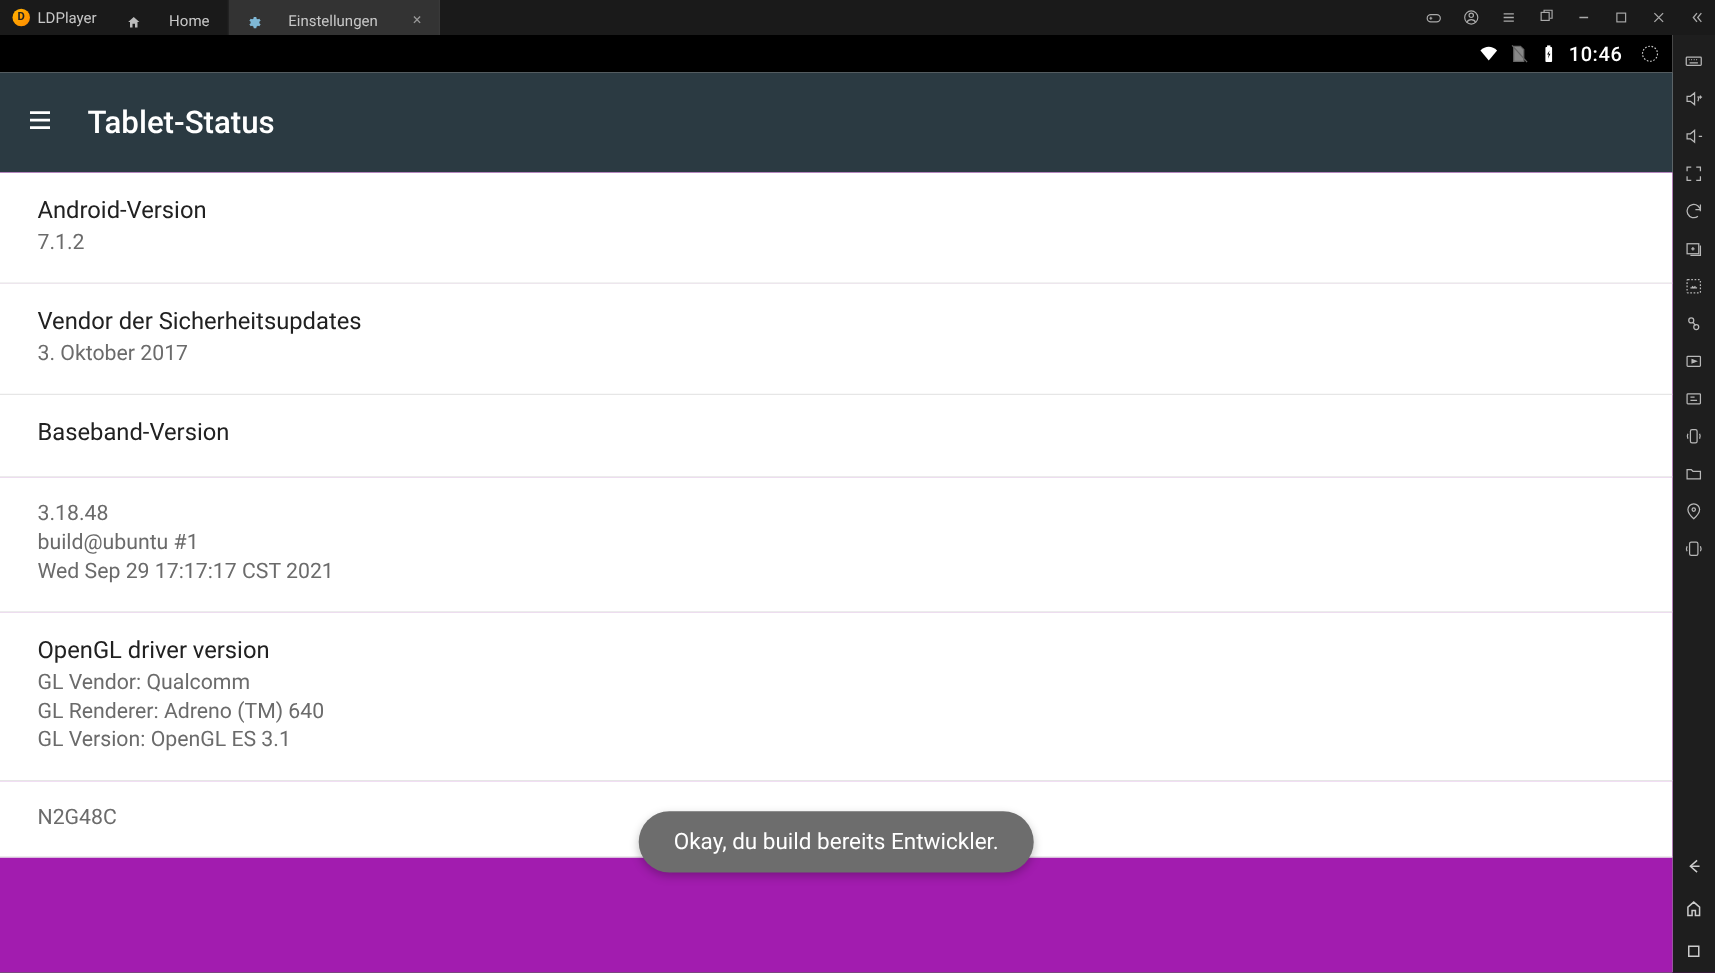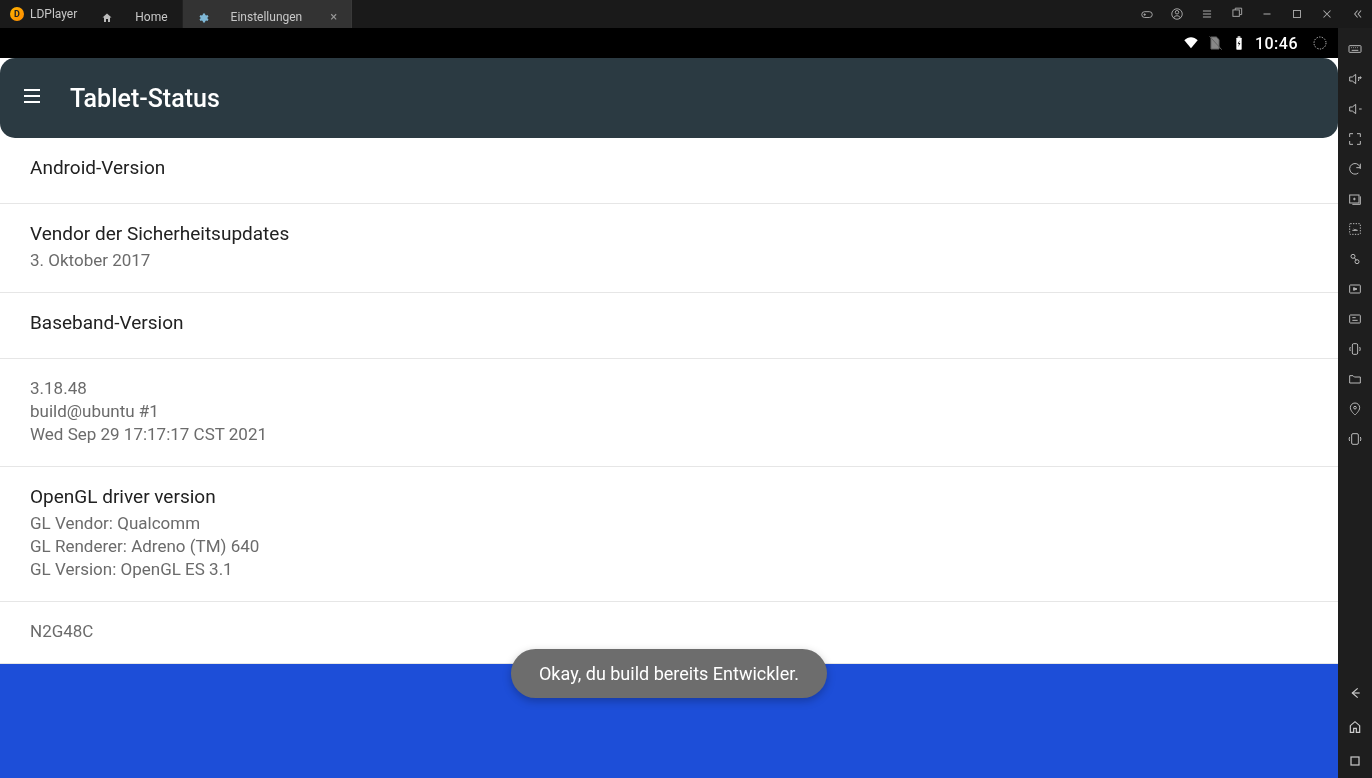--- a/index.html
+++ b/index.html
@@ -29,29 +29,29 @@
   .side-toolbar .nav-btn svg { width:16px; height:16px; }
   
   
   .status-bar { height: 30px; background: #000; color: #fff; display: flex; align-items: center; justify-content: flex-end; padding: 0 10px; gap: 8px; font-size: 14px; font-weight: 500; }
   .status-bar .status-icon { display:flex; align-items:center; }
   .status-bar svg { width: 16px; height: 16px; }
   .time { font-size: 16px; letter-spacing: 0.5px; }
   .gear-rot { position:relative; margin-left:6px; }
   
   
-  .app-header { height: 80px; background: #2b3a42; color: #fff; display: flex; align-items: center; padding: 0 20px; gap: 26px; border-radius: 15px; }
+  .app-header { height: 80px; background: #2b3a42; color: #fff; display: flex; align-items: center; padding: 0 20px; gap: 26px; }
   .hamburger { cursor: pointer; }
   .hamburger svg { width: 24px; height: 24px; }
   .app-title { font-size: 25px; font-weight: 500; }
   
   
   .content { flex: 1; background: #fafafa; overflow-y: auto; position: relative; }
   .list-item { padding: 18px 30px 20px 30px; border-bottom: 1px solid #e6e6e6; cursor: pointer; background:#fff; margin-bottom:0;}
-  .content { background:#1d4ed8; }
+  .content { background:#a21caf; }
   .list-item { background:#fff; }
   .list-item:not(:first-child){ border-top:none;}
   .item-title { font-size: 19px; color: #212121; margin-bottom: 4px; }
   .item-value { font-size: 17px; color: #6b6b6b; line-height: 1.35; white-space: pre-line; }
   
   
   .toast { position: absolute; left: 50%; transform: translateX(-50%); bottom: 80px; background: #6d6d6d; color: #fff; font-size: 18px; padding: 14px 28px; border-radius: 26px; box-shadow: 0 3px 8px rgba(0,0,0,0.25); }
 </style>
 </head>
 <body>
@@ -162,20 +162,21 @@
         <svg viewBox="0 0 24 24" stroke="#fff" stroke-width="2.2">
             <path d="M4 6h16M4 12h16M4 18h16"></path>
           </svg>
       </span>
       <span class="app-title">Tablet-Status</span>
     </div>
 
     <div class="content">
       <div class="list-item">
         <div class="item-title">Android-Version</div>
+        <div class="item-value">7.1.2</div>
       </div>
       <div class="list-item">
         <div class="item-title">Vendor der Sicherheitsupdates</div>
         <div class="item-value">3. Oktober 2017</div>
       </div>
       <div class="list-item">
         <div class="item-title">Baseband-Version</div>
       </div>
       <div class="list-item">
         <div class="item-value">3.18.48

